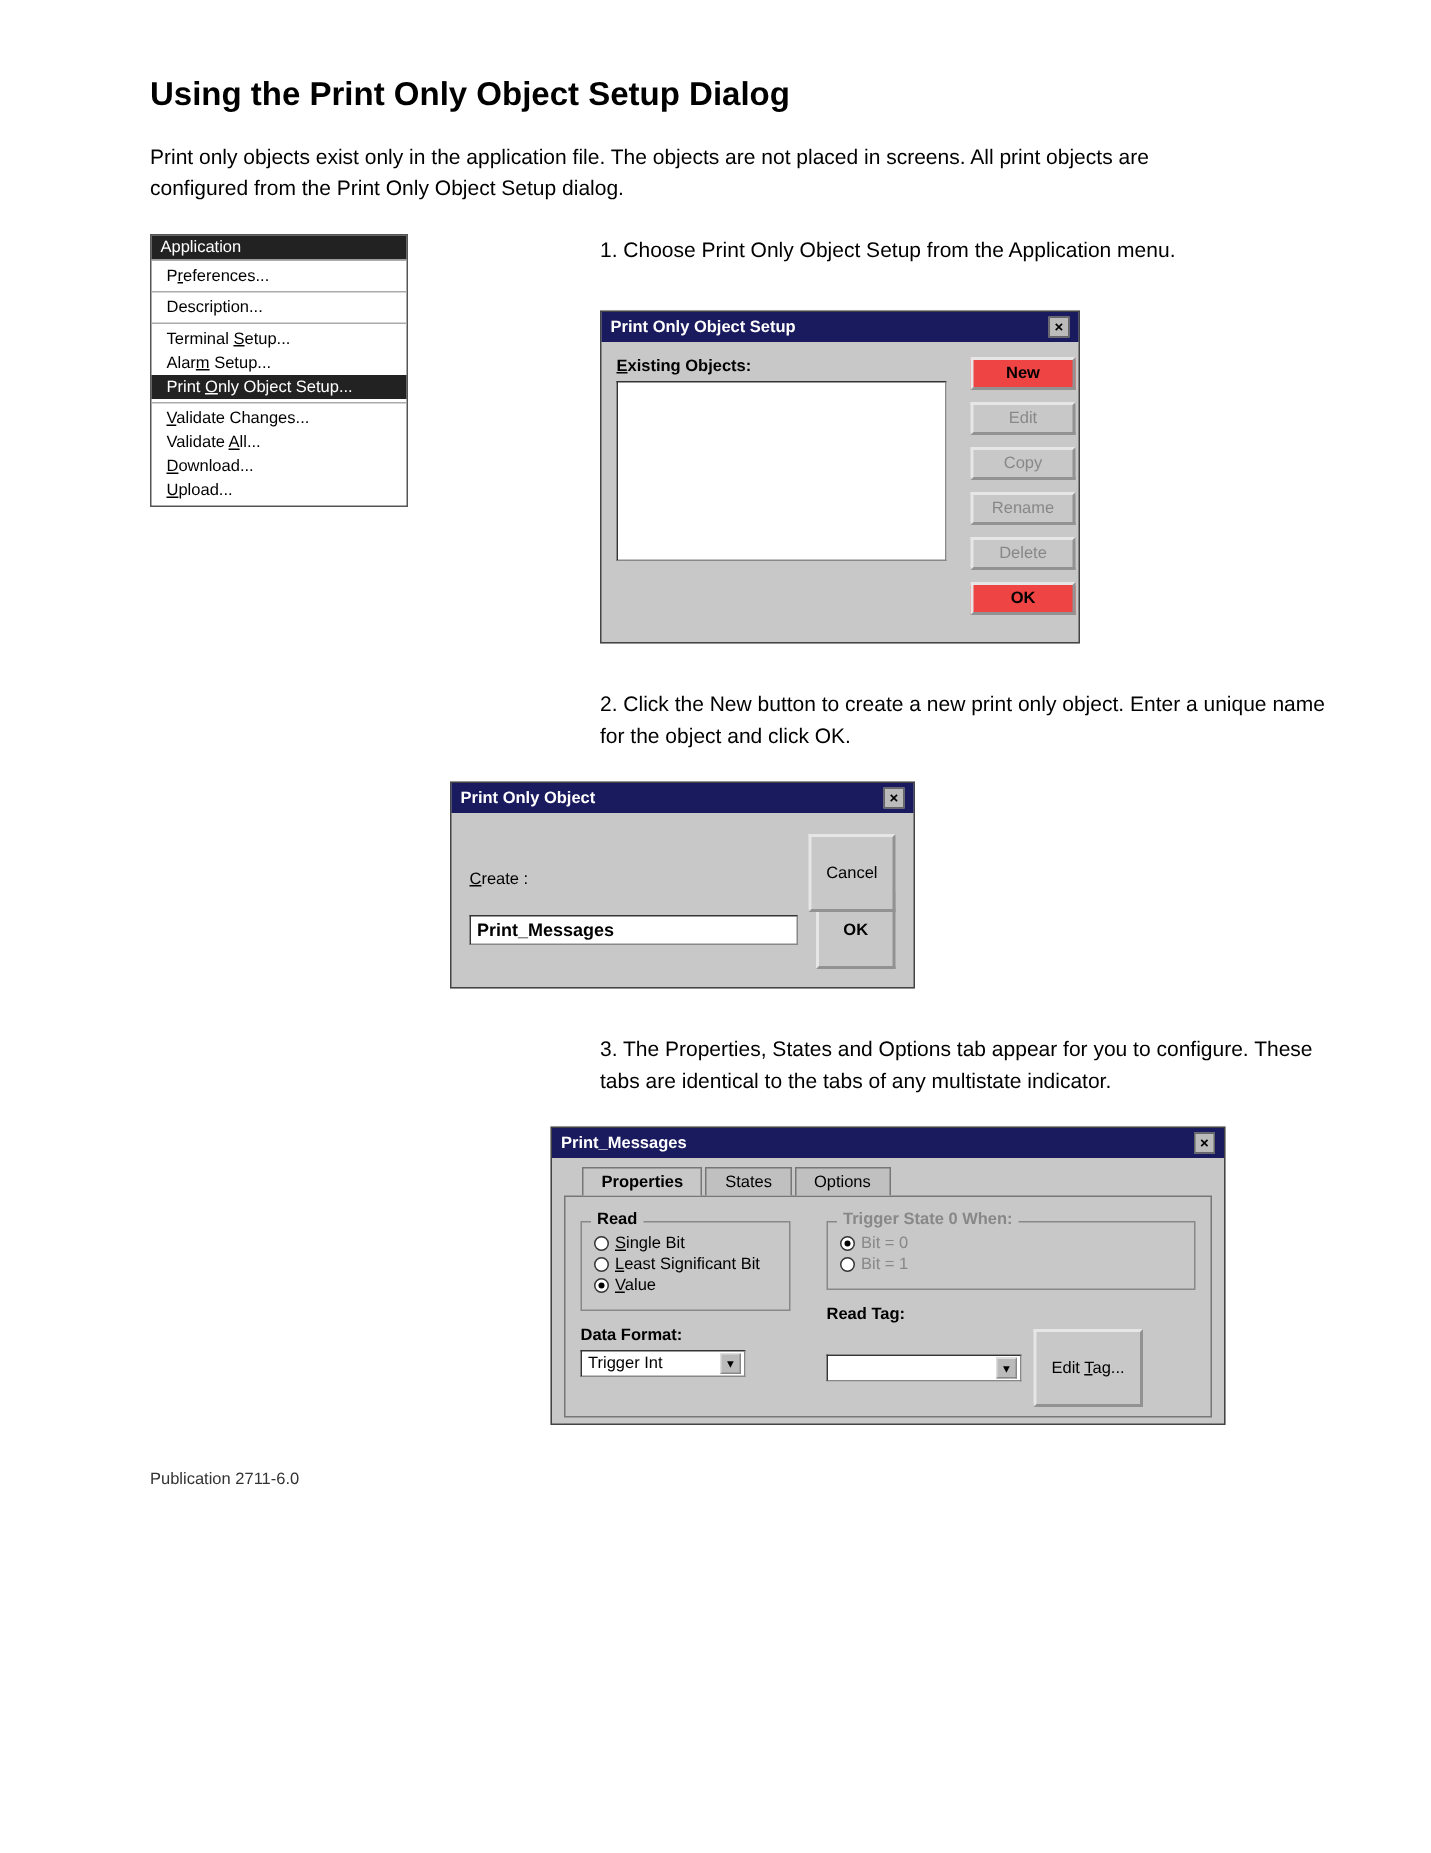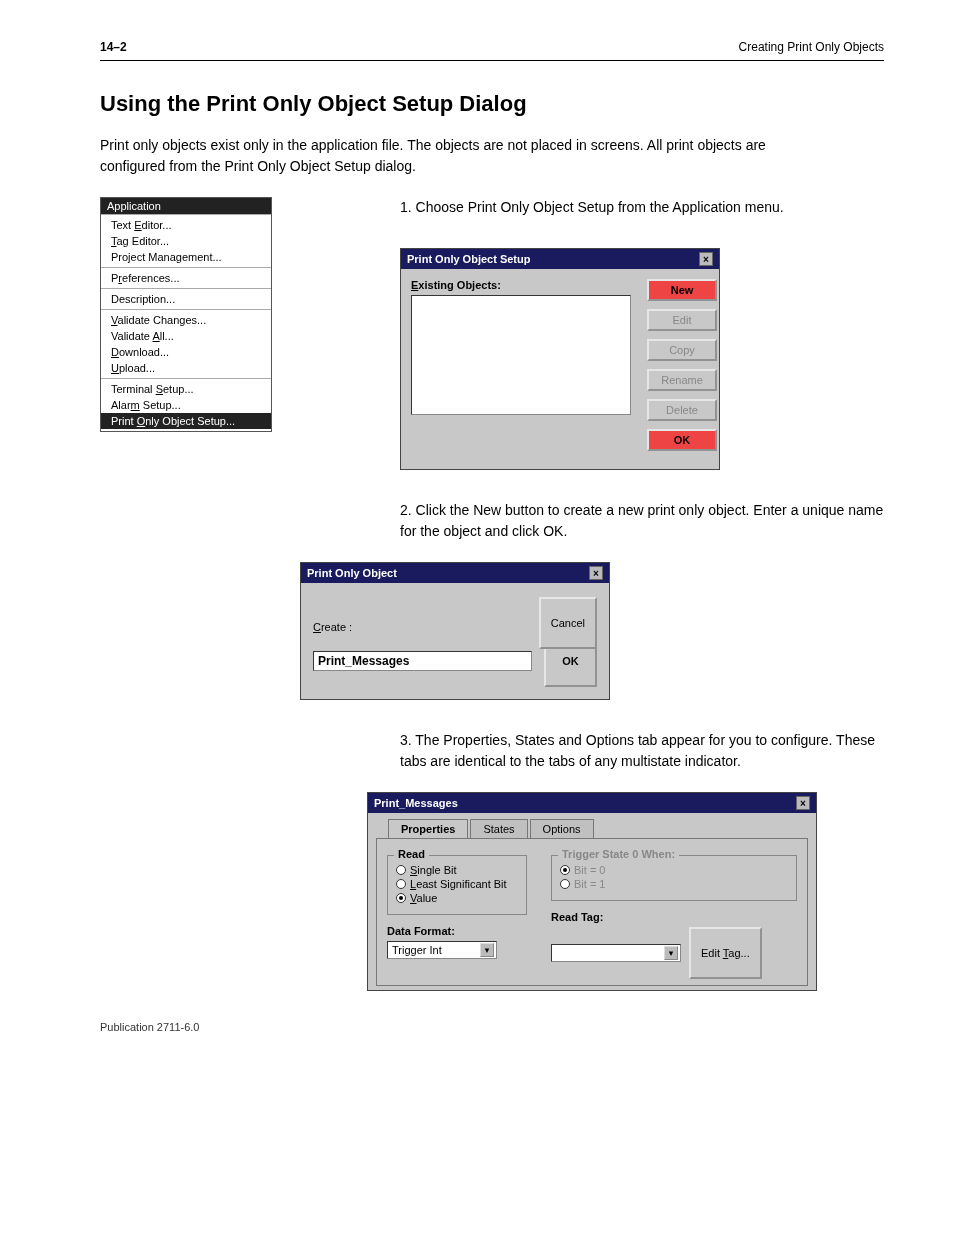--- a/index.html
+++ b/index.html
@@ -174,53 +174,44 @@
     font-size: 11px;
     color:#333;
     margin-top:30px;
   }
 </style>
 </head>
 <body>
 
 <div class="page">
 
-  <div class="header-bar">
-    <span><strong>14–2</strong></span>
-    <span>Creating Print Only Objects</span>
-  </div>
 
   <div class="section-title">Using the Print Only Object Setup Dialog</div>
   <p class="body-text">Print only objects exist only in the application file. The objects are not placed in screens. All print objects are configured from the Print Only Object Setup dialog.</p>
 
   <div class="row">
     <div class="step-col">
       <div class="menu">
         <div class="menu-title">Application</div>
         <div class="menu-group">
-          <div class="menu-item">Text <span class="under">E</span>ditor...</div>
-          <div class="menu-item"><span class="under">T</span>ag Editor...</div>
-          <div class="menu-item">Project Management...</div>
-        </div>
-        <div class="menu-group">
           <div class="menu-item">P<span class="under">r</span>eferences...</div>
         </div>
         <div class="menu-group">
           <div class="menu-item">Description...</div>
+        </div>
+        <div class="menu-group">
+          <div class="menu-item">Terminal <span class="under">S</span>etup...</div>
+          <div class="menu-item">Alar<span class="under">m</span> Setup...</div>
+          <div class="menu-item selected">Print <span class="under">O</span>nly Object Setup...</div>
         </div>
         <div class="menu-group">
           <div class="menu-item"><span class="under">V</span>alidate Changes...</div>
           <div class="menu-item">Validate <span class="under">A</span>ll...</div>
           <div class="menu-item"><span class="under">D</span>ownload...</div>
           <div class="menu-item"><span class="under">U</span>pload...</div>
-        </div>
-        <div class="menu-group">
-          <div class="menu-item">Terminal <span class="under">S</span>etup...</div>
-          <div class="menu-item">Alar<span class="under">m</span> Setup...</div>
-          <div class="menu-item selected">Print <span class="under">O</span>nly Object Setup...</div>
         </div>
       </div>
     </div>
 
     <div style="flex:1">
       <p class="body-text" style="margin-left:20px;margin-bottom:30px">1. Choose Print Only Object Setup from the Application menu.</p>
 
       <div class="dlg setup" style="margin-left:20px">
         <div class="dlg-title">
           <span>Print Only Object Setup</span>

